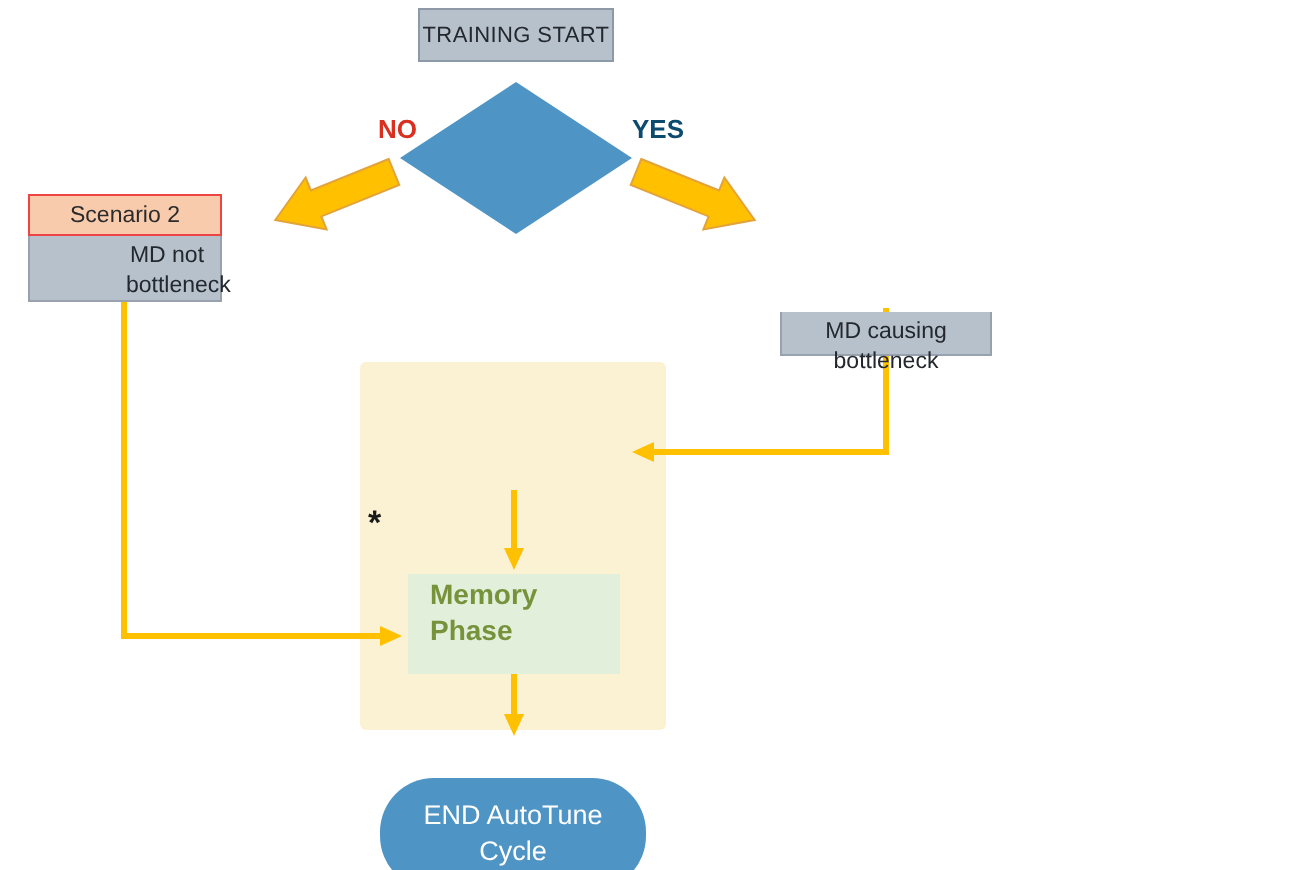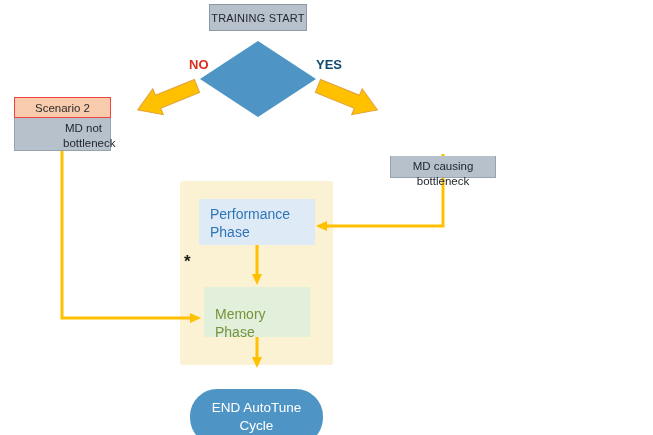--- a/index.html
+++ b/index.html
@@ -41,21 +41,21 @@
   .s2b { left:14px;  top:118px; width:97px;  height:33px;padding-left:48px; }
   .s1b { left:390px; top:120px; width:106px; height:22px;margin-top:36px; }
 
   .cream {
     left:180px; top:181px; width:153px; height:184px;
     background:#FBF1D3; border-radius:3px; z-index:0;
   }
 
   .phase { z-index:2; font-size:14px; line-height:1.25; padding:7px 8px 0 11px; }
   .perf { left:199px; top:199px; width:116px; height:46px; background:#DEEAF6; color:#2E75B6; }
-  .mem  { left:204px; top:287px; width:106px; height:50px; background:#E2EFDA; color:#76933C; padding-top:19px; }
+  .mem  { left:204px; top:287px; width:106px; height:50px; background:#E2EFDA; color:#76933C; padding-top:2px;font-weight:bold; }
 
   .asterisk { left:184px; top:252px; font-size:17px; font-weight:bold; color:#1a1a1a; z-index:2; }
 
   .end-pill {
     left:190px; top:371px; width:133px; height:56px;
     background:#4E95C5; border-radius:27px;
     color:#ffffff; font-size:13.5px; line-height:1.3;
     display:flex; align-items:center; justify-content:center; text-align:center;
     padding:0 14px; z-index:2;margin-top:18px;
   }
@@ -100,21 +100,20 @@
 
   <div class="branch no">NO</div>
 
   <div class="branch yes">YES</div>
 
   <div class="scen-title s2t">Scenario 2</div>
   <div class="scen-body s2b">MD not bottleneck</div>
 
   <div class="scen-body s1b">MD causing bottleneck</div>
 
-  <div class="phase perf">Performance Phase</div>
 
   <div class="asterisk">*</div>
 
   <div class="phase mem">Memory Phase</div>
 
   <div class="end-pill">END AutoTune Cycle</div>
 
 
 </div>
 

